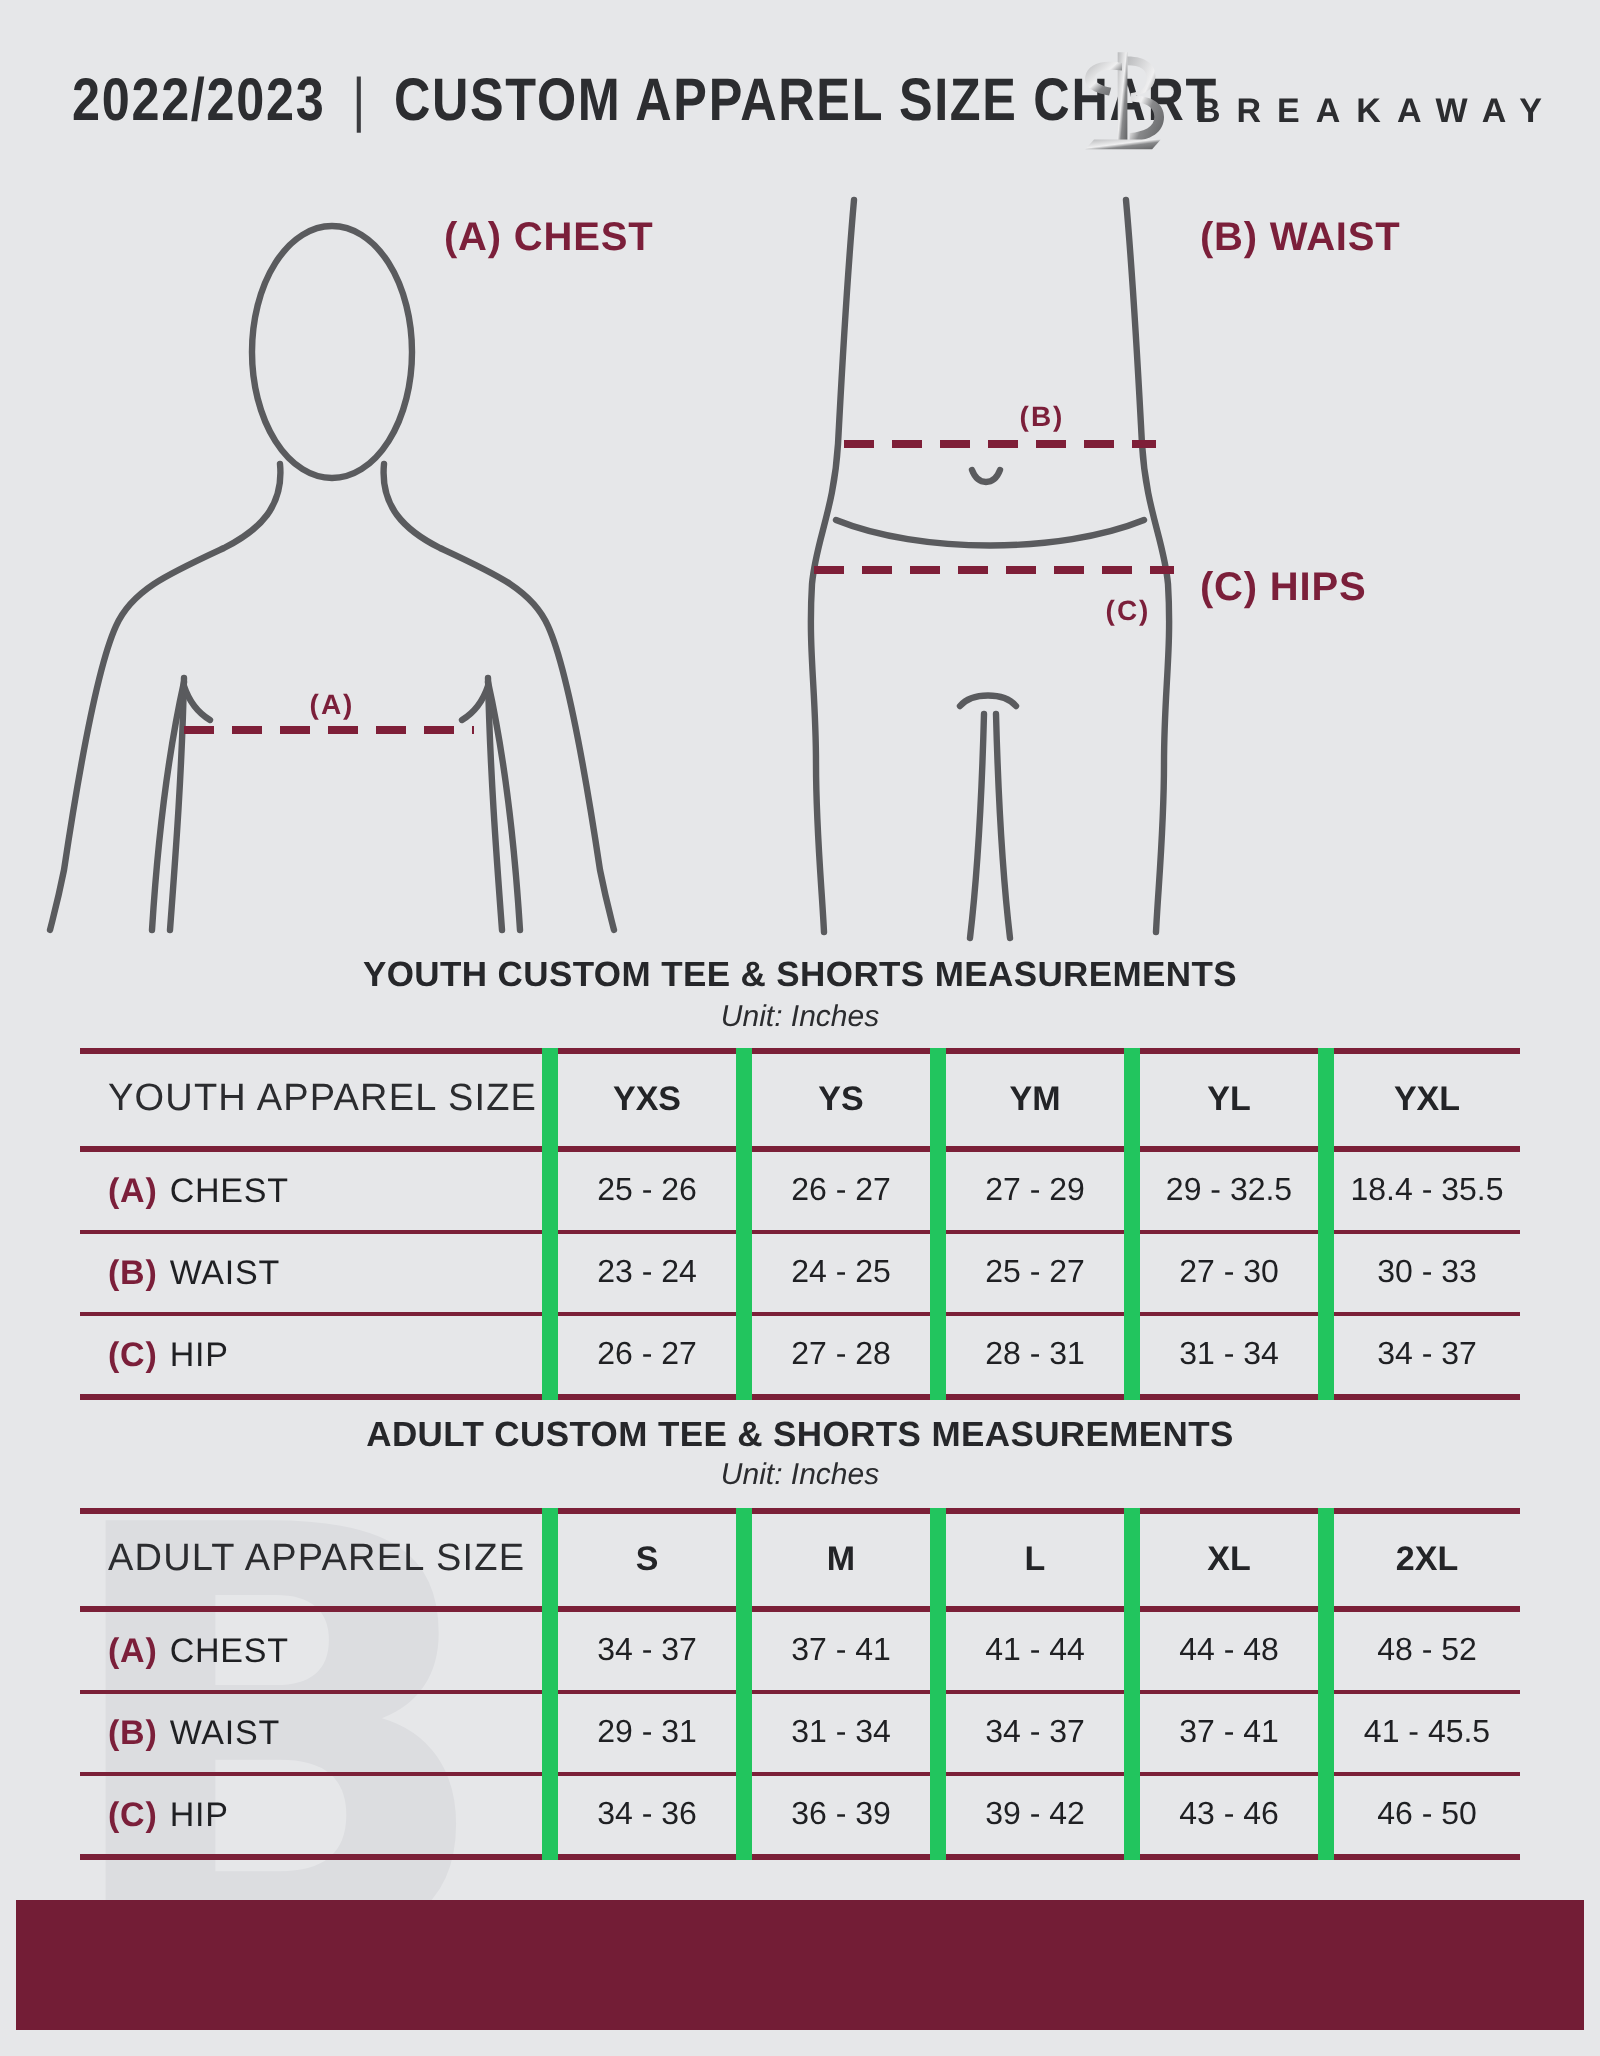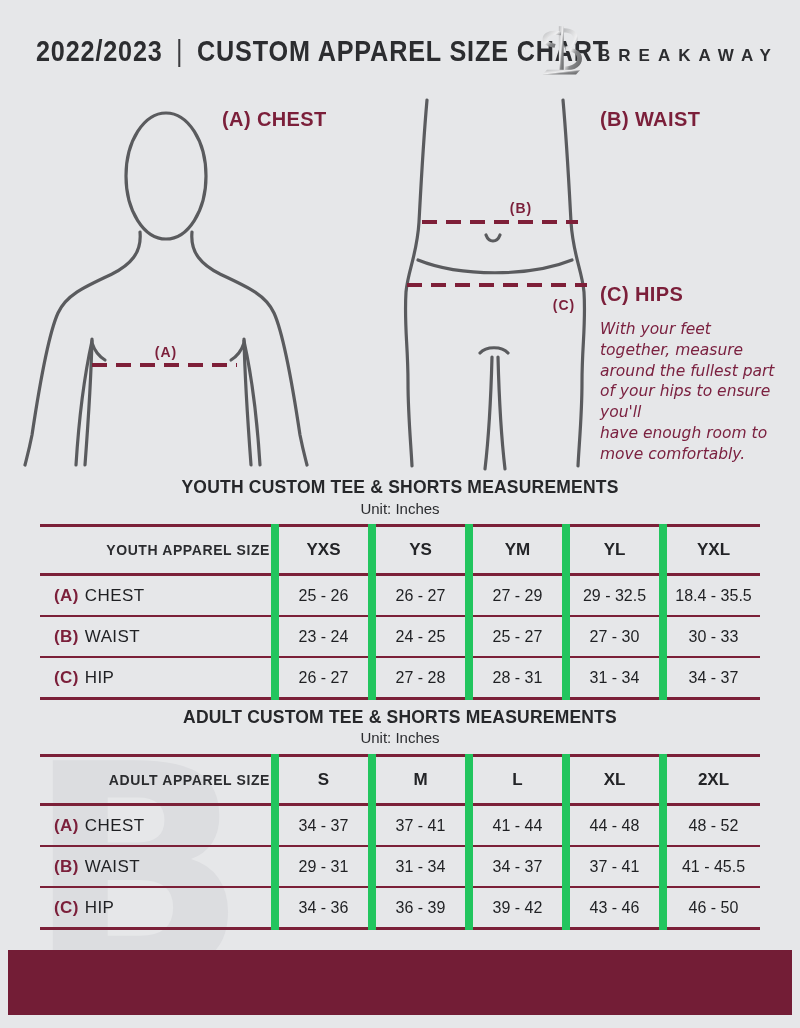--- a/index.html
+++ b/index.html
@@ -47,40 +47,40 @@
   .bodyline { fill:none; stroke:#5a5b5e; stroke-width:3.2; stroke-linecap:round; }
   .dashline { fill:none; stroke:#7e1f38; stroke-width:4; stroke-dasharray:15 9; }
   .dlab { font:bold 14px "Liberation Sans", sans-serif; fill:#7b1f3a; text-anchor:middle; letter-spacing:1px; }
 
   
   .sec-title {
     left:0; width:800px; text-align:center; font-weight:bold; font-size:17.5px;
     letter-spacing:0.2px; color:#26272a;
   }
   .sec-unit {
-    left:0; width:800px; text-align:center; font-size:15px; color:#2b2c2f;
+    left:0; width:800px; text-align:center; font-style:italic; font-size:15px; color:#2b2c2f;
   }
   .yt-title { top:477px; } .yt-unit { top:500px; }
   .at-title { top:707px;text-align:center; } .at-unit { top:729px; }
 
   
   table.size-table {
     position:absolute; left:40px; width:720px; border-collapse:collapse;
     z-index:1; table-layout:fixed; background:transparent;
   }
   .yt-table { top:524px; } .at-table { top:754px; }
   .size-table col.c0 { width:235px; }
   .size-table col.cv { width:97px; }
   .size-table th { height:44px; border-top:3px solid #7b2038; border-bottom:3px solid #7b2038; }
   .size-table td { height:37px; border-bottom:2px solid #7b2038; }
   .size-table tbody tr:last-child td { border-bottom:3px solid #7b2038; }
   .size-table th + th, .size-table td + td { border-left:8px solid #22c55e; }
   .size-table th { font-weight:bold; font-size:17px; color:#232427; text-align:center; }
   .size-table th.lbl {
-    font-weight:bold; text-align:right; padding-left:14px; font-size:14px;
+    font-weight:normal; text-align:left; padding-left:14px; font-size:19px;
     letter-spacing:0.6px; color:#2b2c2f;
   }
   .size-table td { text-align:center; font-size:16px; color:#1f2023; }
   .size-table td.lbl { text-align:left; padding-left:14px; font-size:17px; letter-spacing:0.4px; }
   .size-table td.lbl .key { color:#7b1f3a; font-weight:bold; margin-right:6px; }
 
   
   .footer {
     left:8px; top:950px; width:784px; height:65px; background:#731d36; z-index:2;
   }
@@ -146,27 +146,20 @@
 </div>
 
 <div class="abs blockA z1">
   <div class="instr-head">(A) CHEST</div>
 </div>
 <div class="abs blockB z1">
   <div class="instr-head">(B) WAIST</div>
 </div>
 <div class="abs blockC z1">
   <div class="instr-head">(C) HIPS</div>
-  <div class="instr-body">With your feet
-together, measure
-around the fullest part
-of your hips to ensure
-you'll
-have enough room to
-move comfortably.</div>
 </div>
 
 <div class="abs sec-title yt-title z1">YOUTH CUSTOM TEE &amp; SHORTS MEASUREMENTS</div>
 <div class="abs sec-unit yt-unit z1">Unit: Inches</div>
 
 <table class="size-table yt-table">
   <colgroup>
       <col class="c0">
       <col class="cv">
       <col class="cv">

